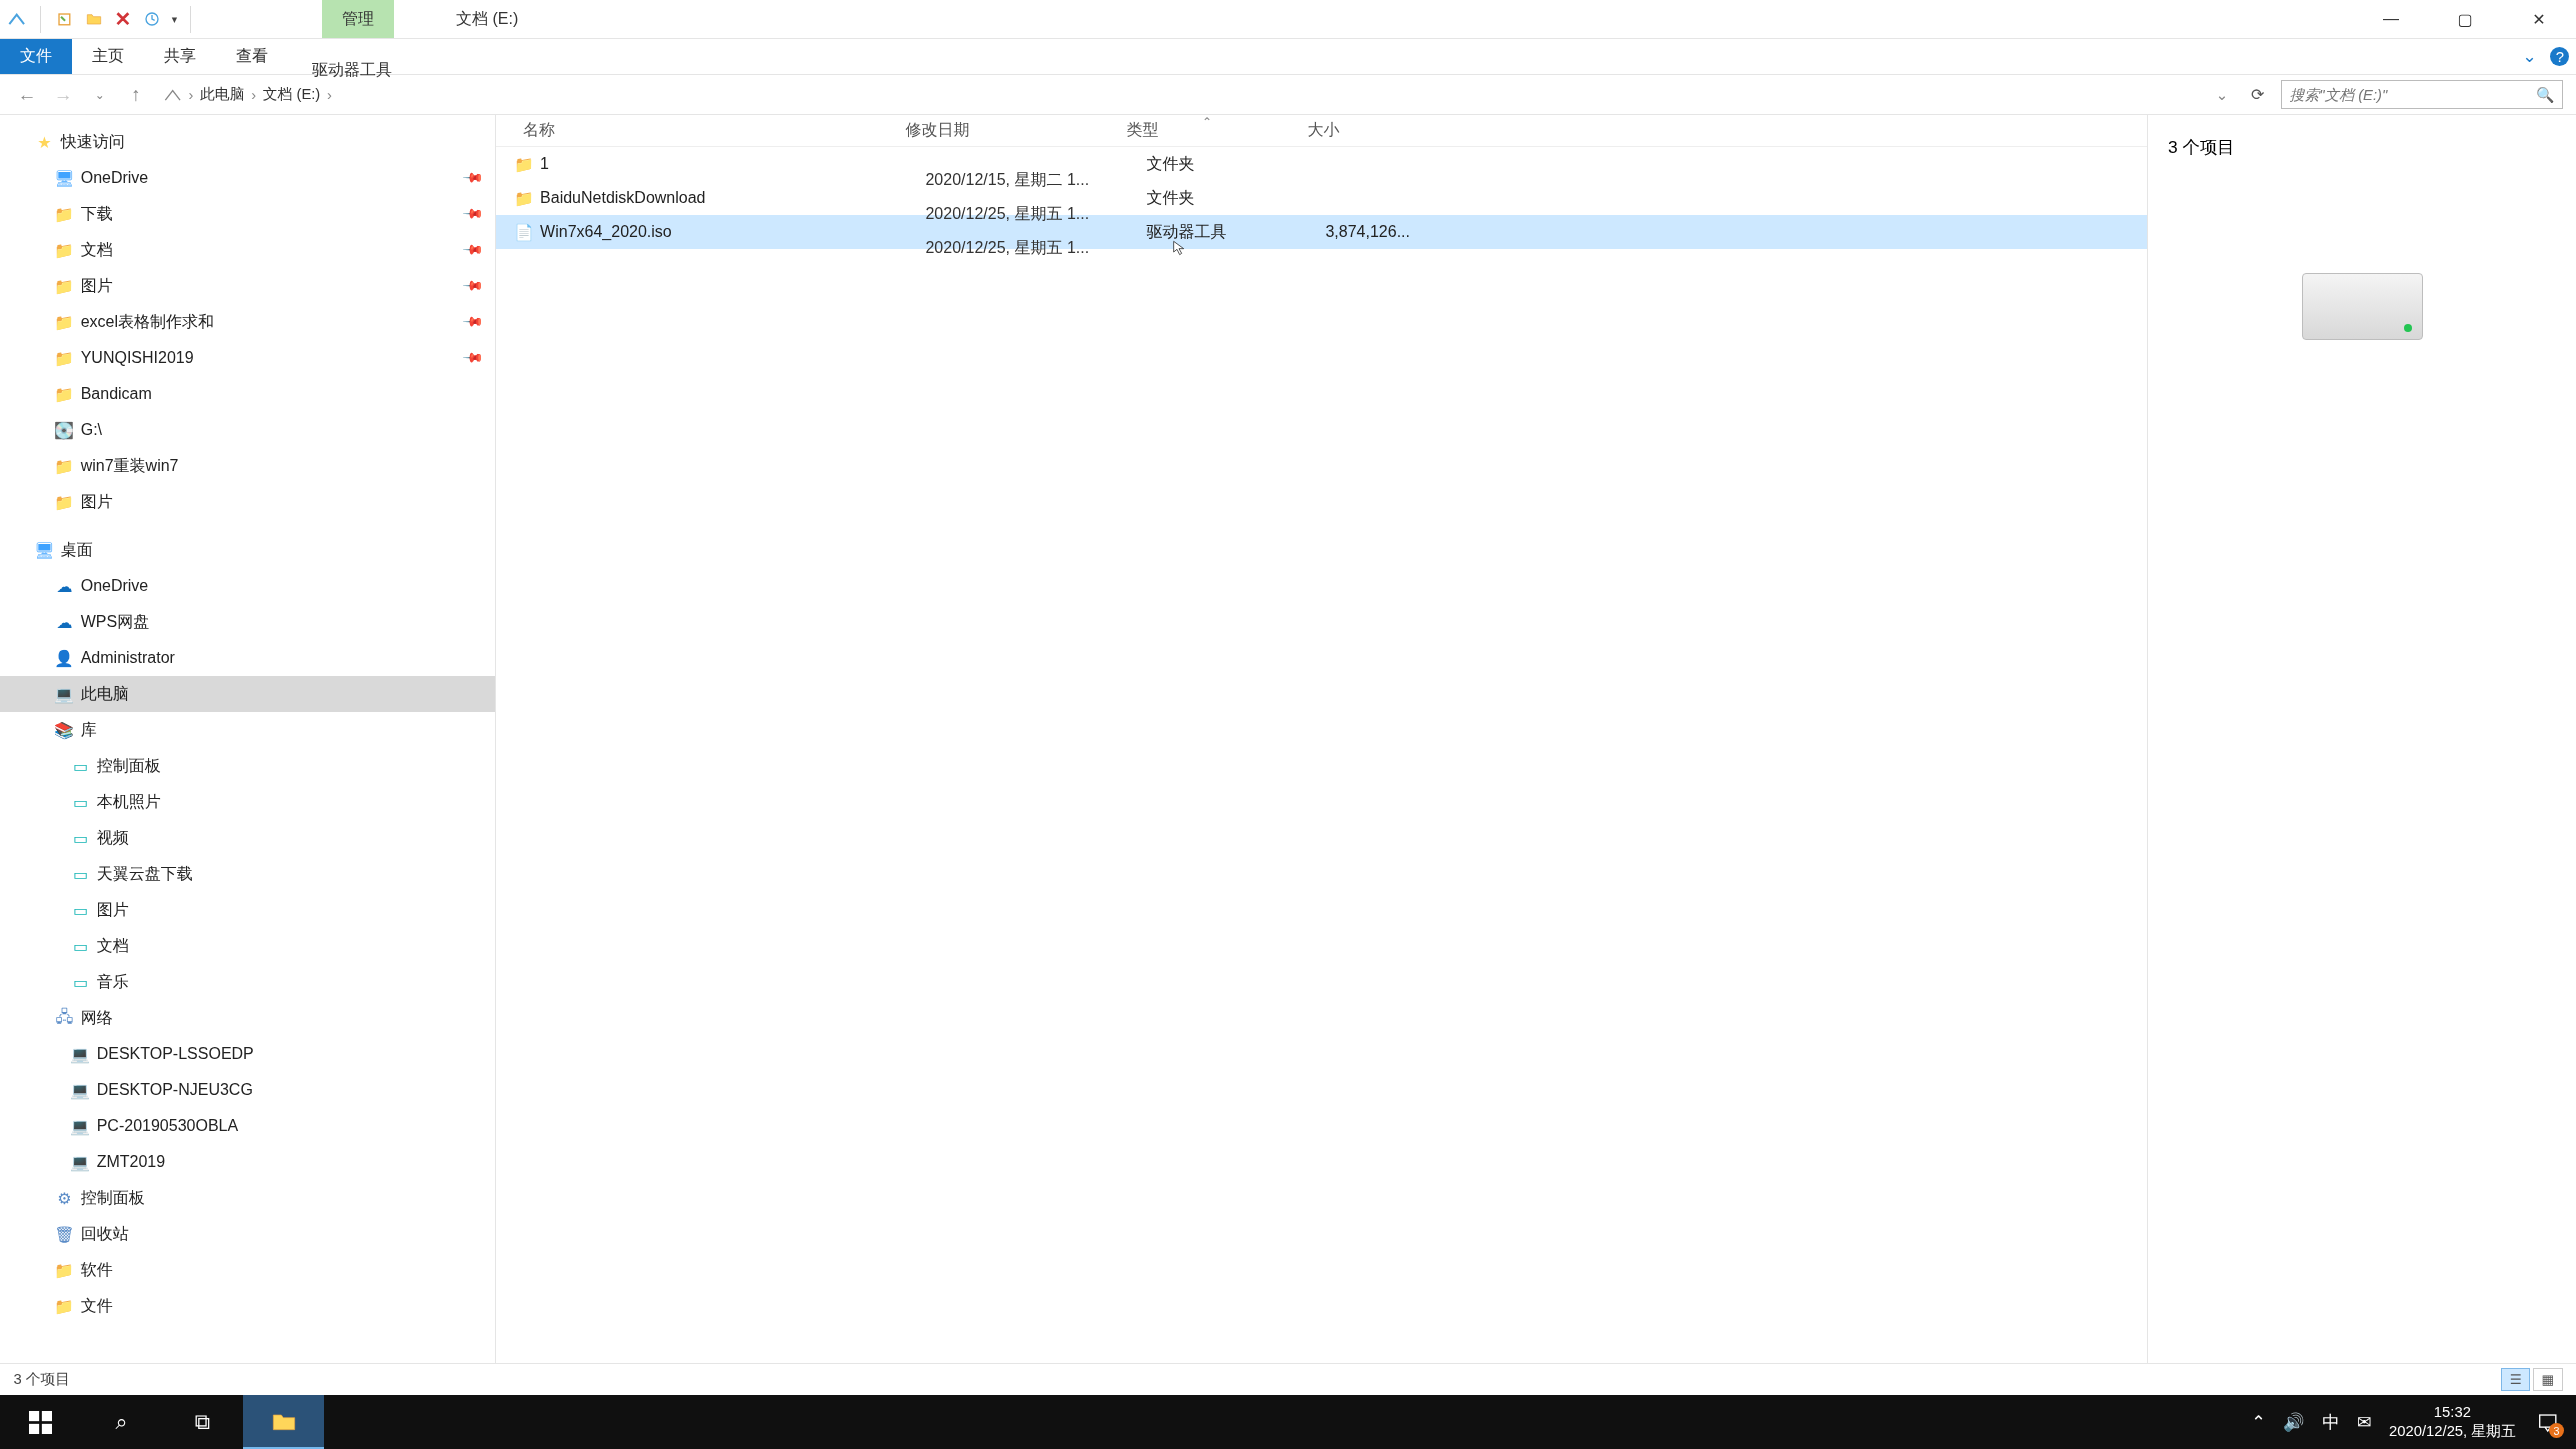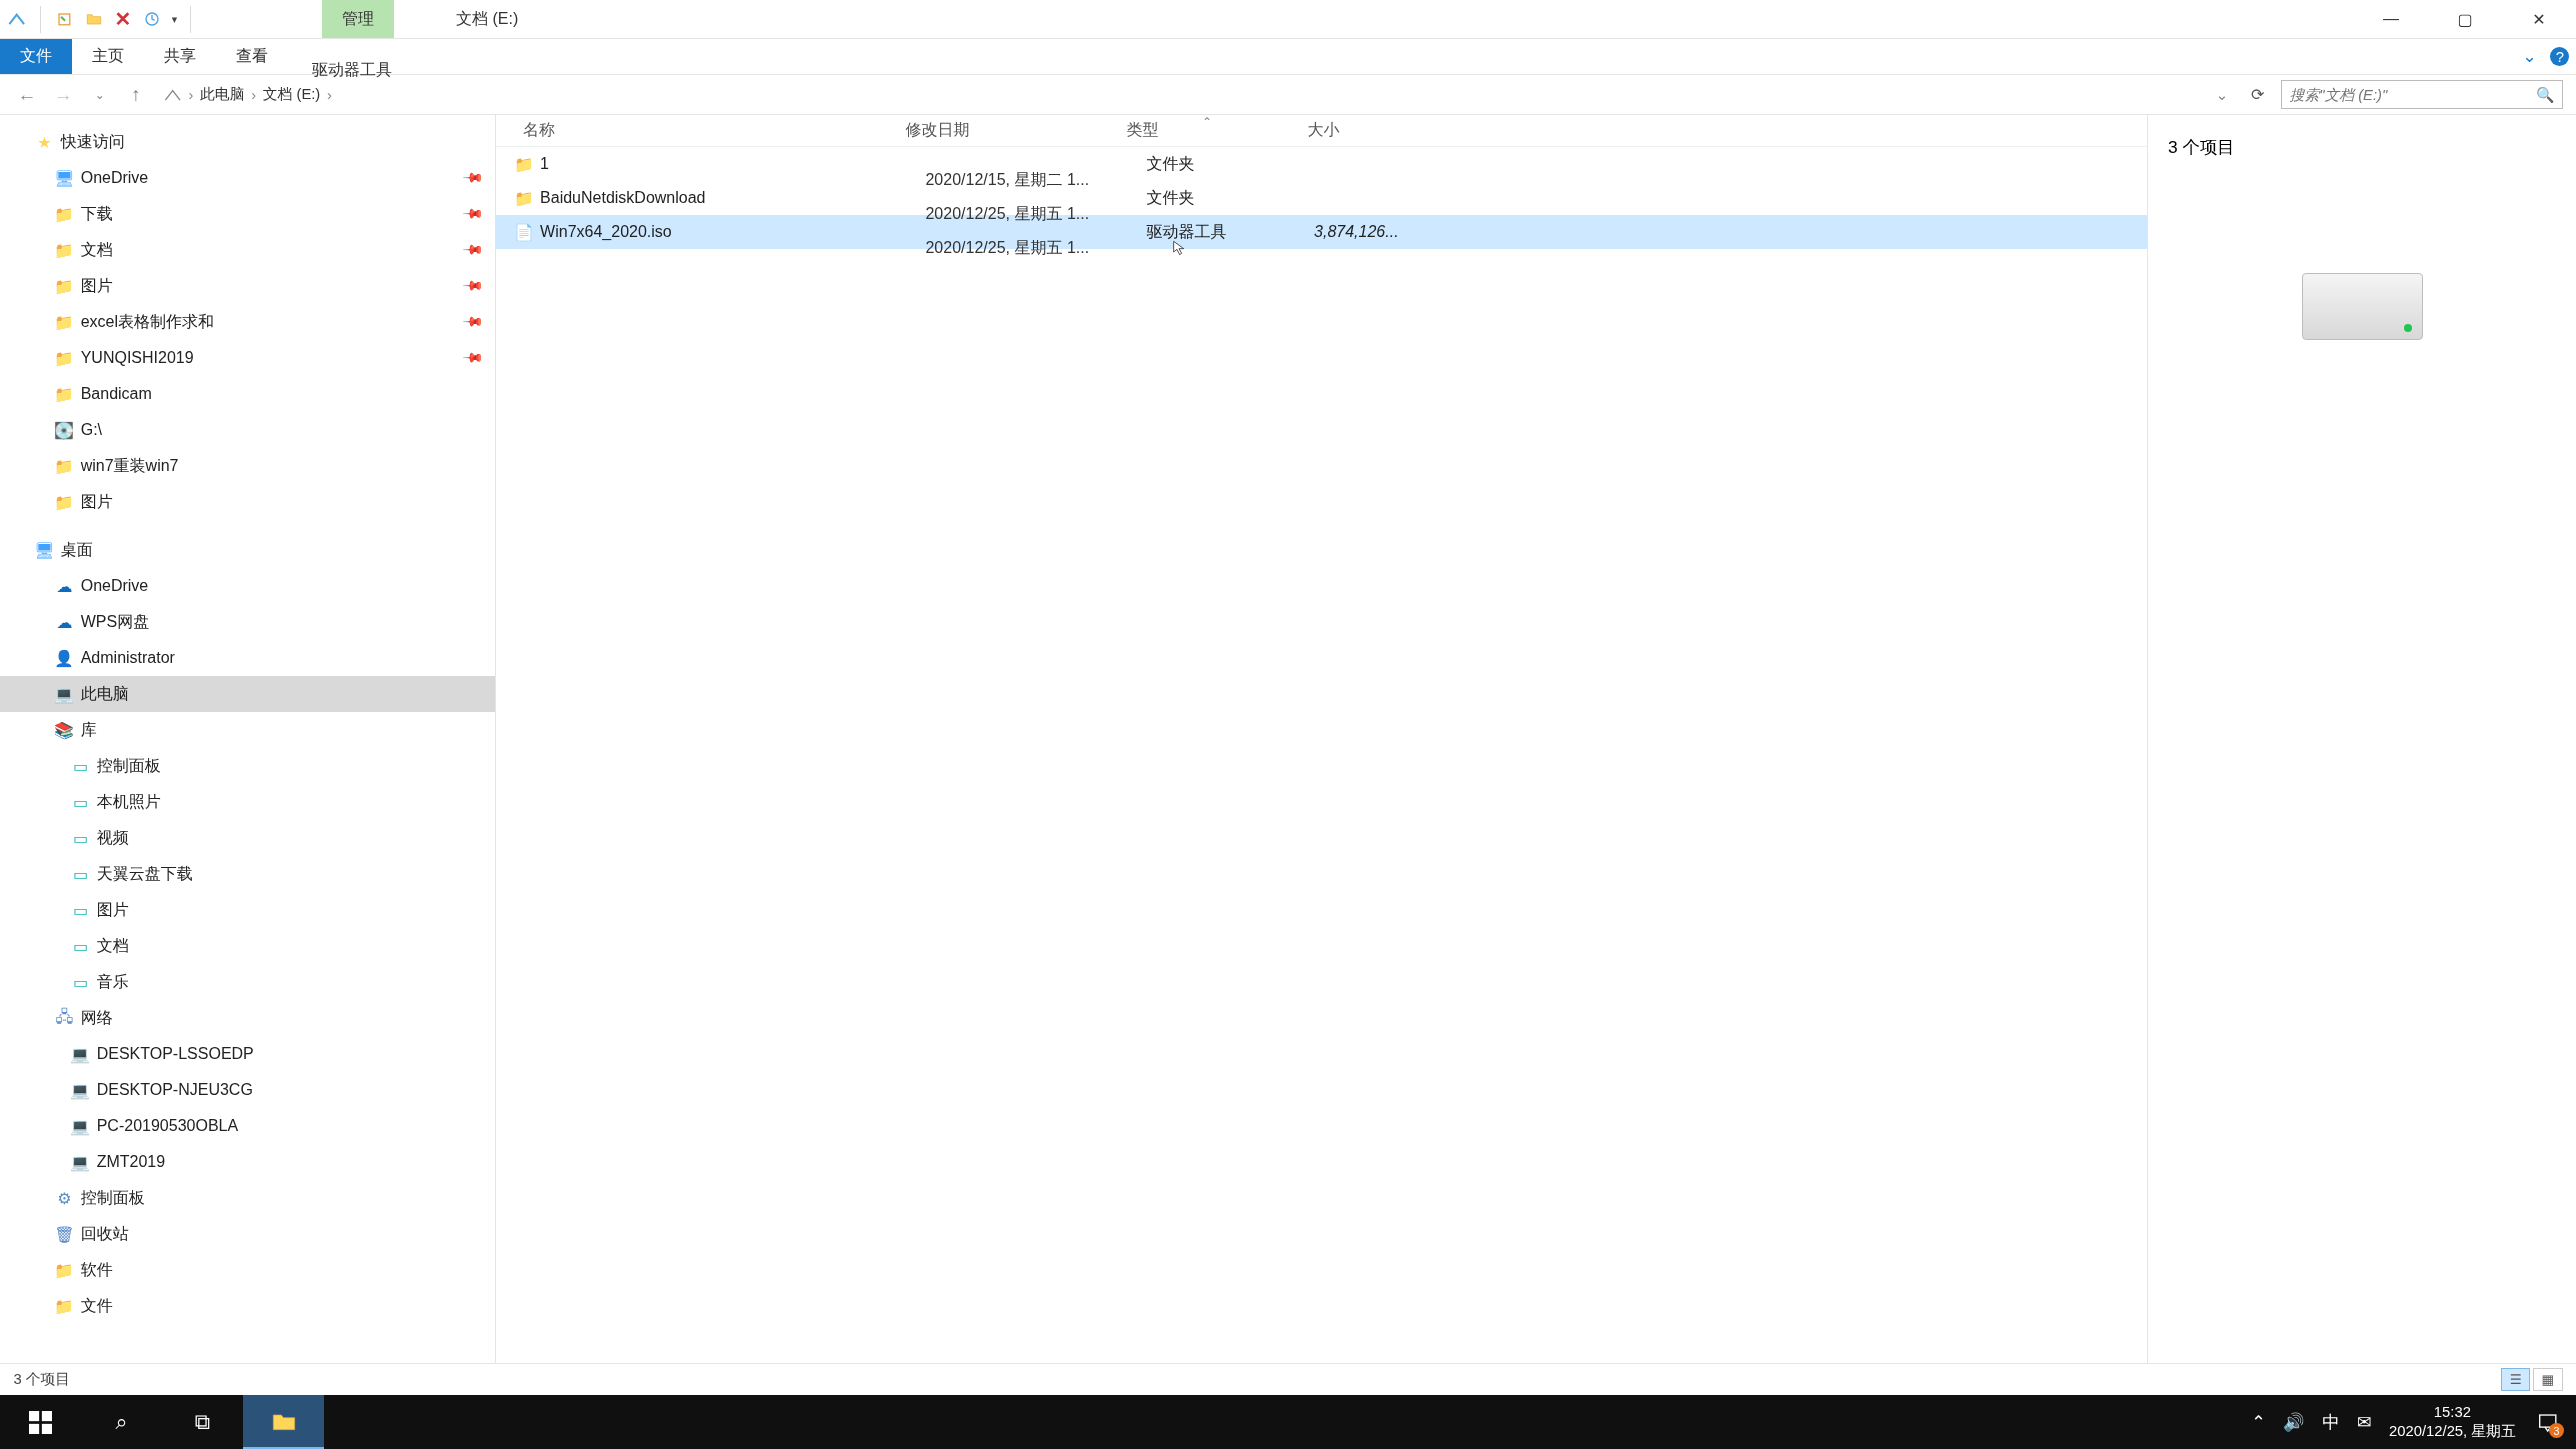--- a/index.html
+++ b/index.html
@@ -70,21 +70,21 @@
 .col.type { width: 181px; }
 .col.size { width: 114px; padding-right: 6.7px; }
 .files .row { display: flex; height: 34px; align-items: center; color: #222; }
 .files .row.selected { background: #cde8ff; }
 .files .row .fic { width: 17.4px; height: 17.4px; margin: 0 6.7px 0 20px; display: inline-flex; align-items: center; justify-content: center; color:#F8D065; font-size:16px;}
 .files .row .fic.file { color: #bbb; }
 .files .row .cell { overflow: hidden; white-space: nowrap; text-overflow: ellipsis; }
 .files .row .cell.name { width: 372px; }
 .files .row .cell.date { width: 221px; padding-left:13.4px; color:#333;margin-top:32px;}
 .files .row .cell.type { width: 181px; padding-left:13.4px;}
-.files .row .cell.size { width: 114px; text-align: left; padding-right: 6.7px; font-style: italic; }
+.files .row .cell.size { width: 114px; text-align: center; padding-right: 6.7px; }
 
 .cursor { position:absolute; width:16px; height:16px; pointer-events:none; }
 
 .details { width: 429px; border-left: 0.7px solid #e5e5e5; padding: 20px 20px; font-size: 17.4px; }
 .details .drive { width: 121px; height: 67px; margin: 114px auto 0; background: linear-gradient(#f4f4f4,#d8d8d8); border: 0.7px solid #bdbdbd; border-radius: 4px; position: relative; }
 .details .drive::after { content: ""; position: absolute; right: 9.4px; bottom: 6.7px; width: 8px; height: 8px; background: #23c552; border-radius: 50%; }
 
 
 .status { height: 32px; border-top: 0.7px solid #e5e5e5; display: flex; align-items: center; font-size: 14.8px; color: #444; padding: 0 13.4px; }
 .status .right { margin-left: auto; display: flex; gap: 2.7px; }

